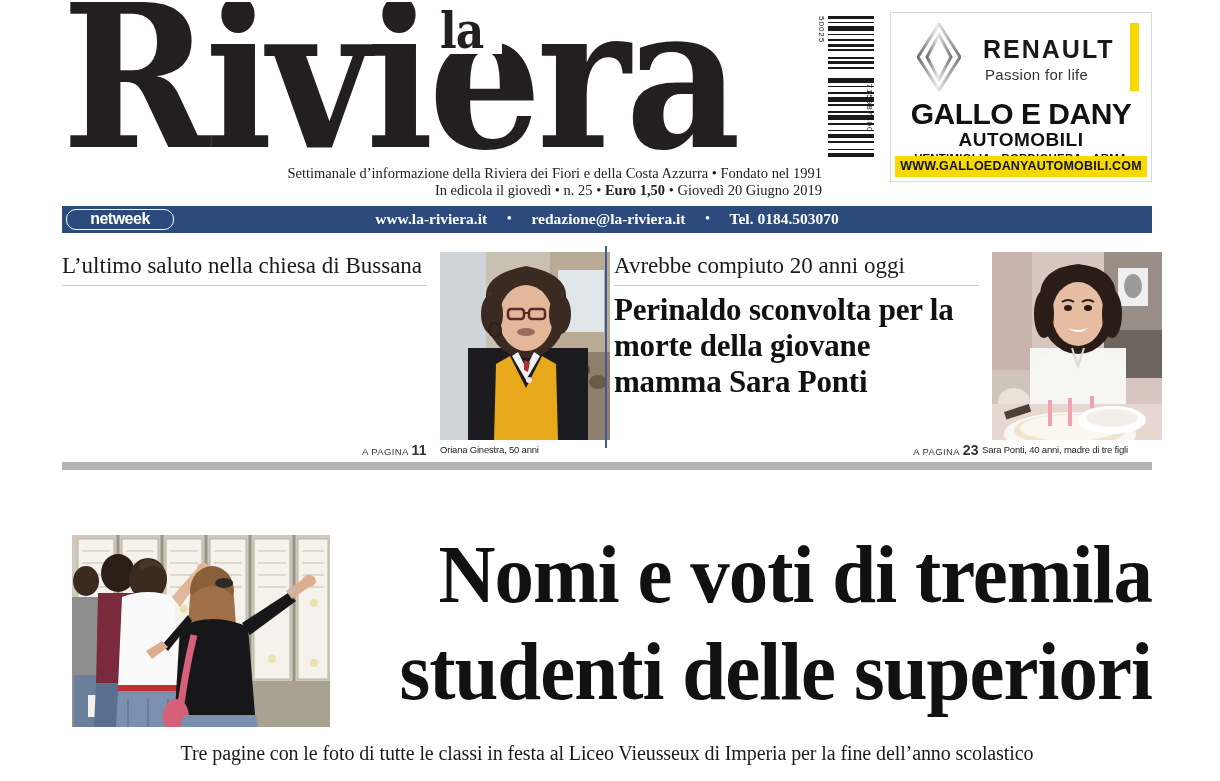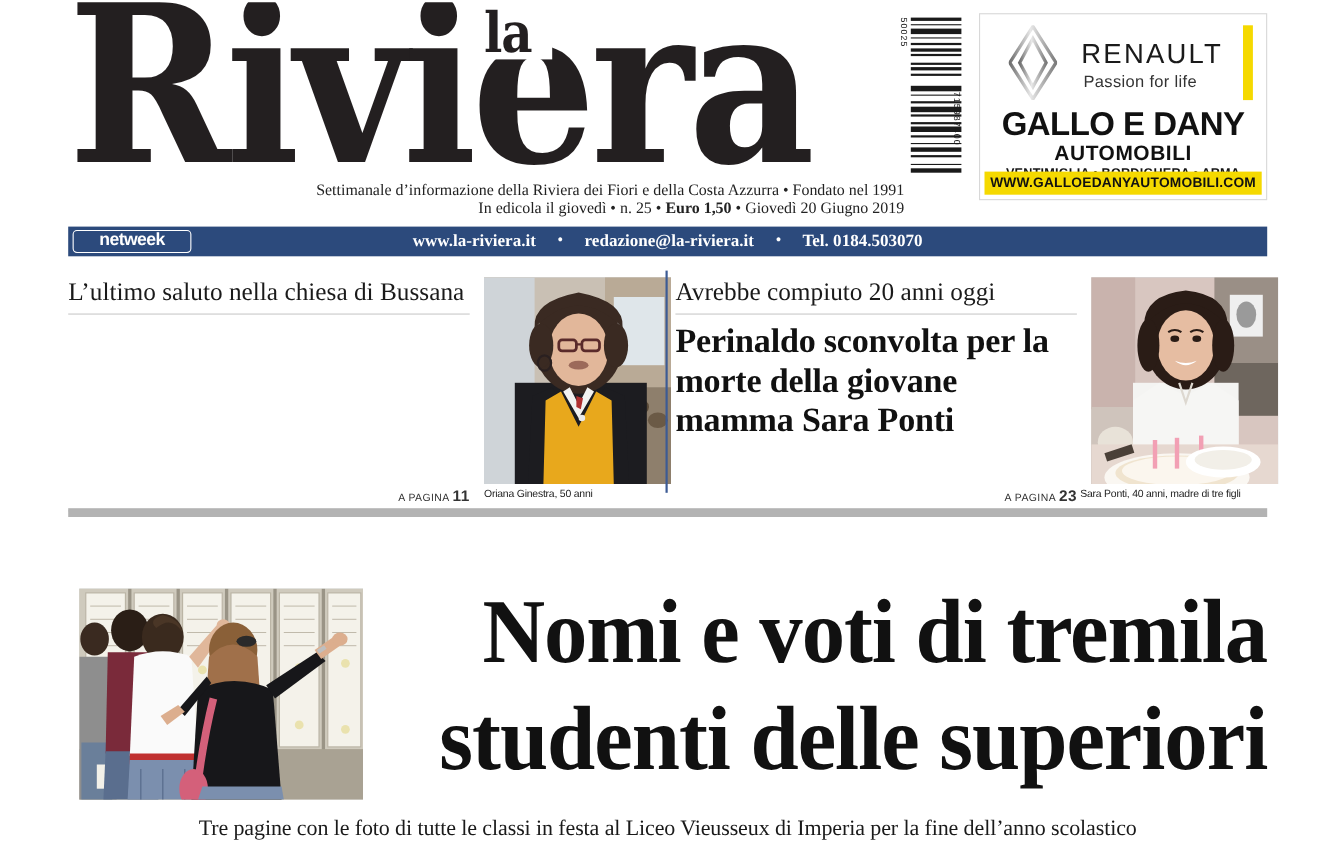--- a/index.html
+++ b/index.html
@@ -84,21 +84,21 @@
     box-sizing: border-box;
   }
   .ad-top { position: relative; height: 88px; }
   .ad-diamond {
     position: absolute; left: 26px; top: 10px;
     width: 44px; height: 68px;
   }
   .ad-renault {
     position: absolute; left: 92px; top: 22px;
     font-family: "Liberation Sans", sans-serif;
-    font-weight: 400; font-size: 25px;
+    font-weight: 700; font-size: 25px;
     letter-spacing: 2px; color: #1a1a1a;
   }
   .ad-passion {
     position: absolute; left: 94px; top: 53px;
     font-family: "Liberation Sans", sans-serif;
     font-size: 15px; color: #333; letter-spacing: .3px;
   }
   .ad-ybar {
     position: absolute; right: 12px; top: 10px;
     width: 9px; height: 68px; background: #f5d900;
@@ -145,21 +145,21 @@
   
   .bluebar {
     position: absolute; left: 62px; top: 206px;
     width: 1090px; height: 27px;
     background: #2c4a7c;
   }
   .netweek {
     position: absolute; left: 4px; top: 3px;
     width: 108px; height: 21px;
     border: 1.5px solid #ffffff;
-    border-radius: 4px;
+    border-radius: 10px;
     box-sizing: border-box;
     color: #ffffff;
     font-family: "Liberation Sans", sans-serif;
     font-weight: 700; font-size: 16px;
     line-height: 18px;
     text-align: center;
     letter-spacing: -.5px;
   }
   .contact {
     position: absolute; left: 0; right: 0; top: 4px;

